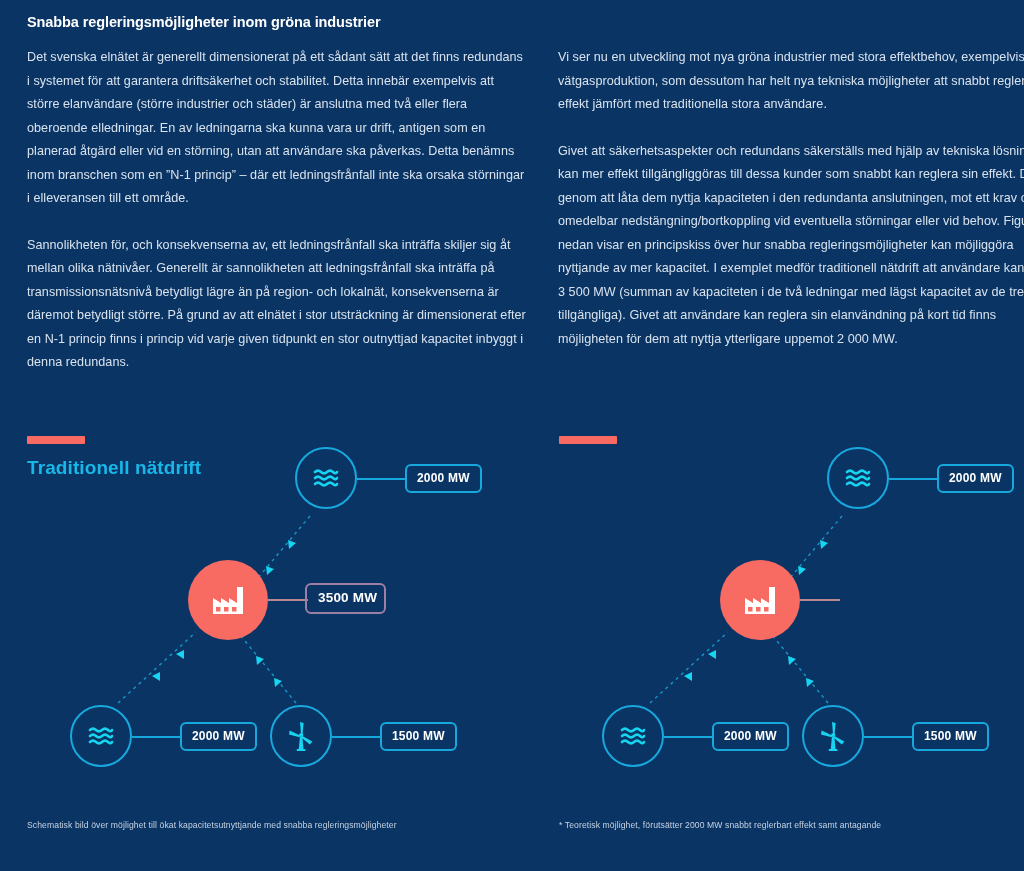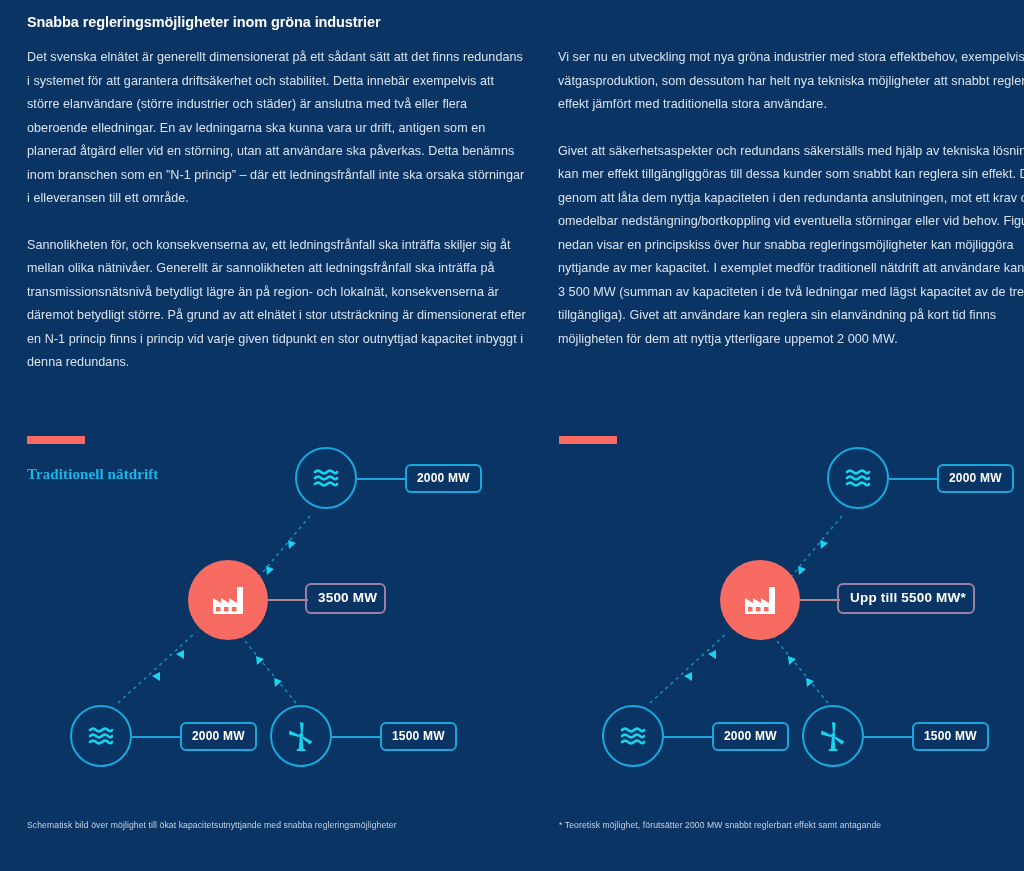--- a/index.html
+++ b/index.html
@@ -69,28 +69,27 @@
     left: 27px;
     top: 16px;
     width: 58px;
     height: 8px;
     background: #F86B63;
     border-radius: 1px;
   }
   .panel-title {
     position: absolute;
     left: 27px;
-    top: 44px;
-    font-size: 15px;
+    top: 38px;
+    font-size: 19px;
     font-weight: bold;
     line-height: 20px;
     color: #19B6E8;
     letter-spacing: 0.1px;
     width: 250px;
-    font-family: Liberation Serif, serif;
   }
 
   
   .wires {
     position: absolute;
     left: 0; top: 0;
     width: 512px; height: 451px;
     pointer-events: none;
   }
 
@@ -307,21 +306,20 @@
       <span>
         <svg width="34" height="30" viewBox="0 0 34 30">
           <path d="M2 29 L2 13 L10 18 L10 13 L18 18 L18 13 L26 18 L26 2 L32 2 L32 29 Z" fill="#FFFFFF"></path>
           <rect x="5" y="22" width="4.5" height="4.5" fill="#F86B63"></rect>
           <rect x="13" y="22" width="4.5" height="4.5" fill="#F86B63"></rect>
           <rect x="21" y="22" width="4.5" height="4.5" fill="#F86B63"></rect>
         </svg>
       </span>
     </div>
     <div class="stub stub-pink" style="left:268px; top:179px; width:40px;"></div>
-    <div class="chip chip-main chip-center">Upp till 5500 MW*</div>
 
     <div class="node node-bl">
       <span>
         <svg width="26" height="20" viewBox="0 0 26 20">
           <g stroke="#17D4F0" stroke-width="2.6" fill="none" stroke-linecap="round">
             <path d="M2 4 q3 -2.6 6 0 t6 0 t6 0 t4 0"></path>
             <path d="M2 10 q3 -2.6 6 0 t6 0 t6 0 t4 0"></path>
             <path d="M2 16 q3 -2.6 6 0 t6 0 t6 0 t4 0"></path>
           </g>
         </svg>

